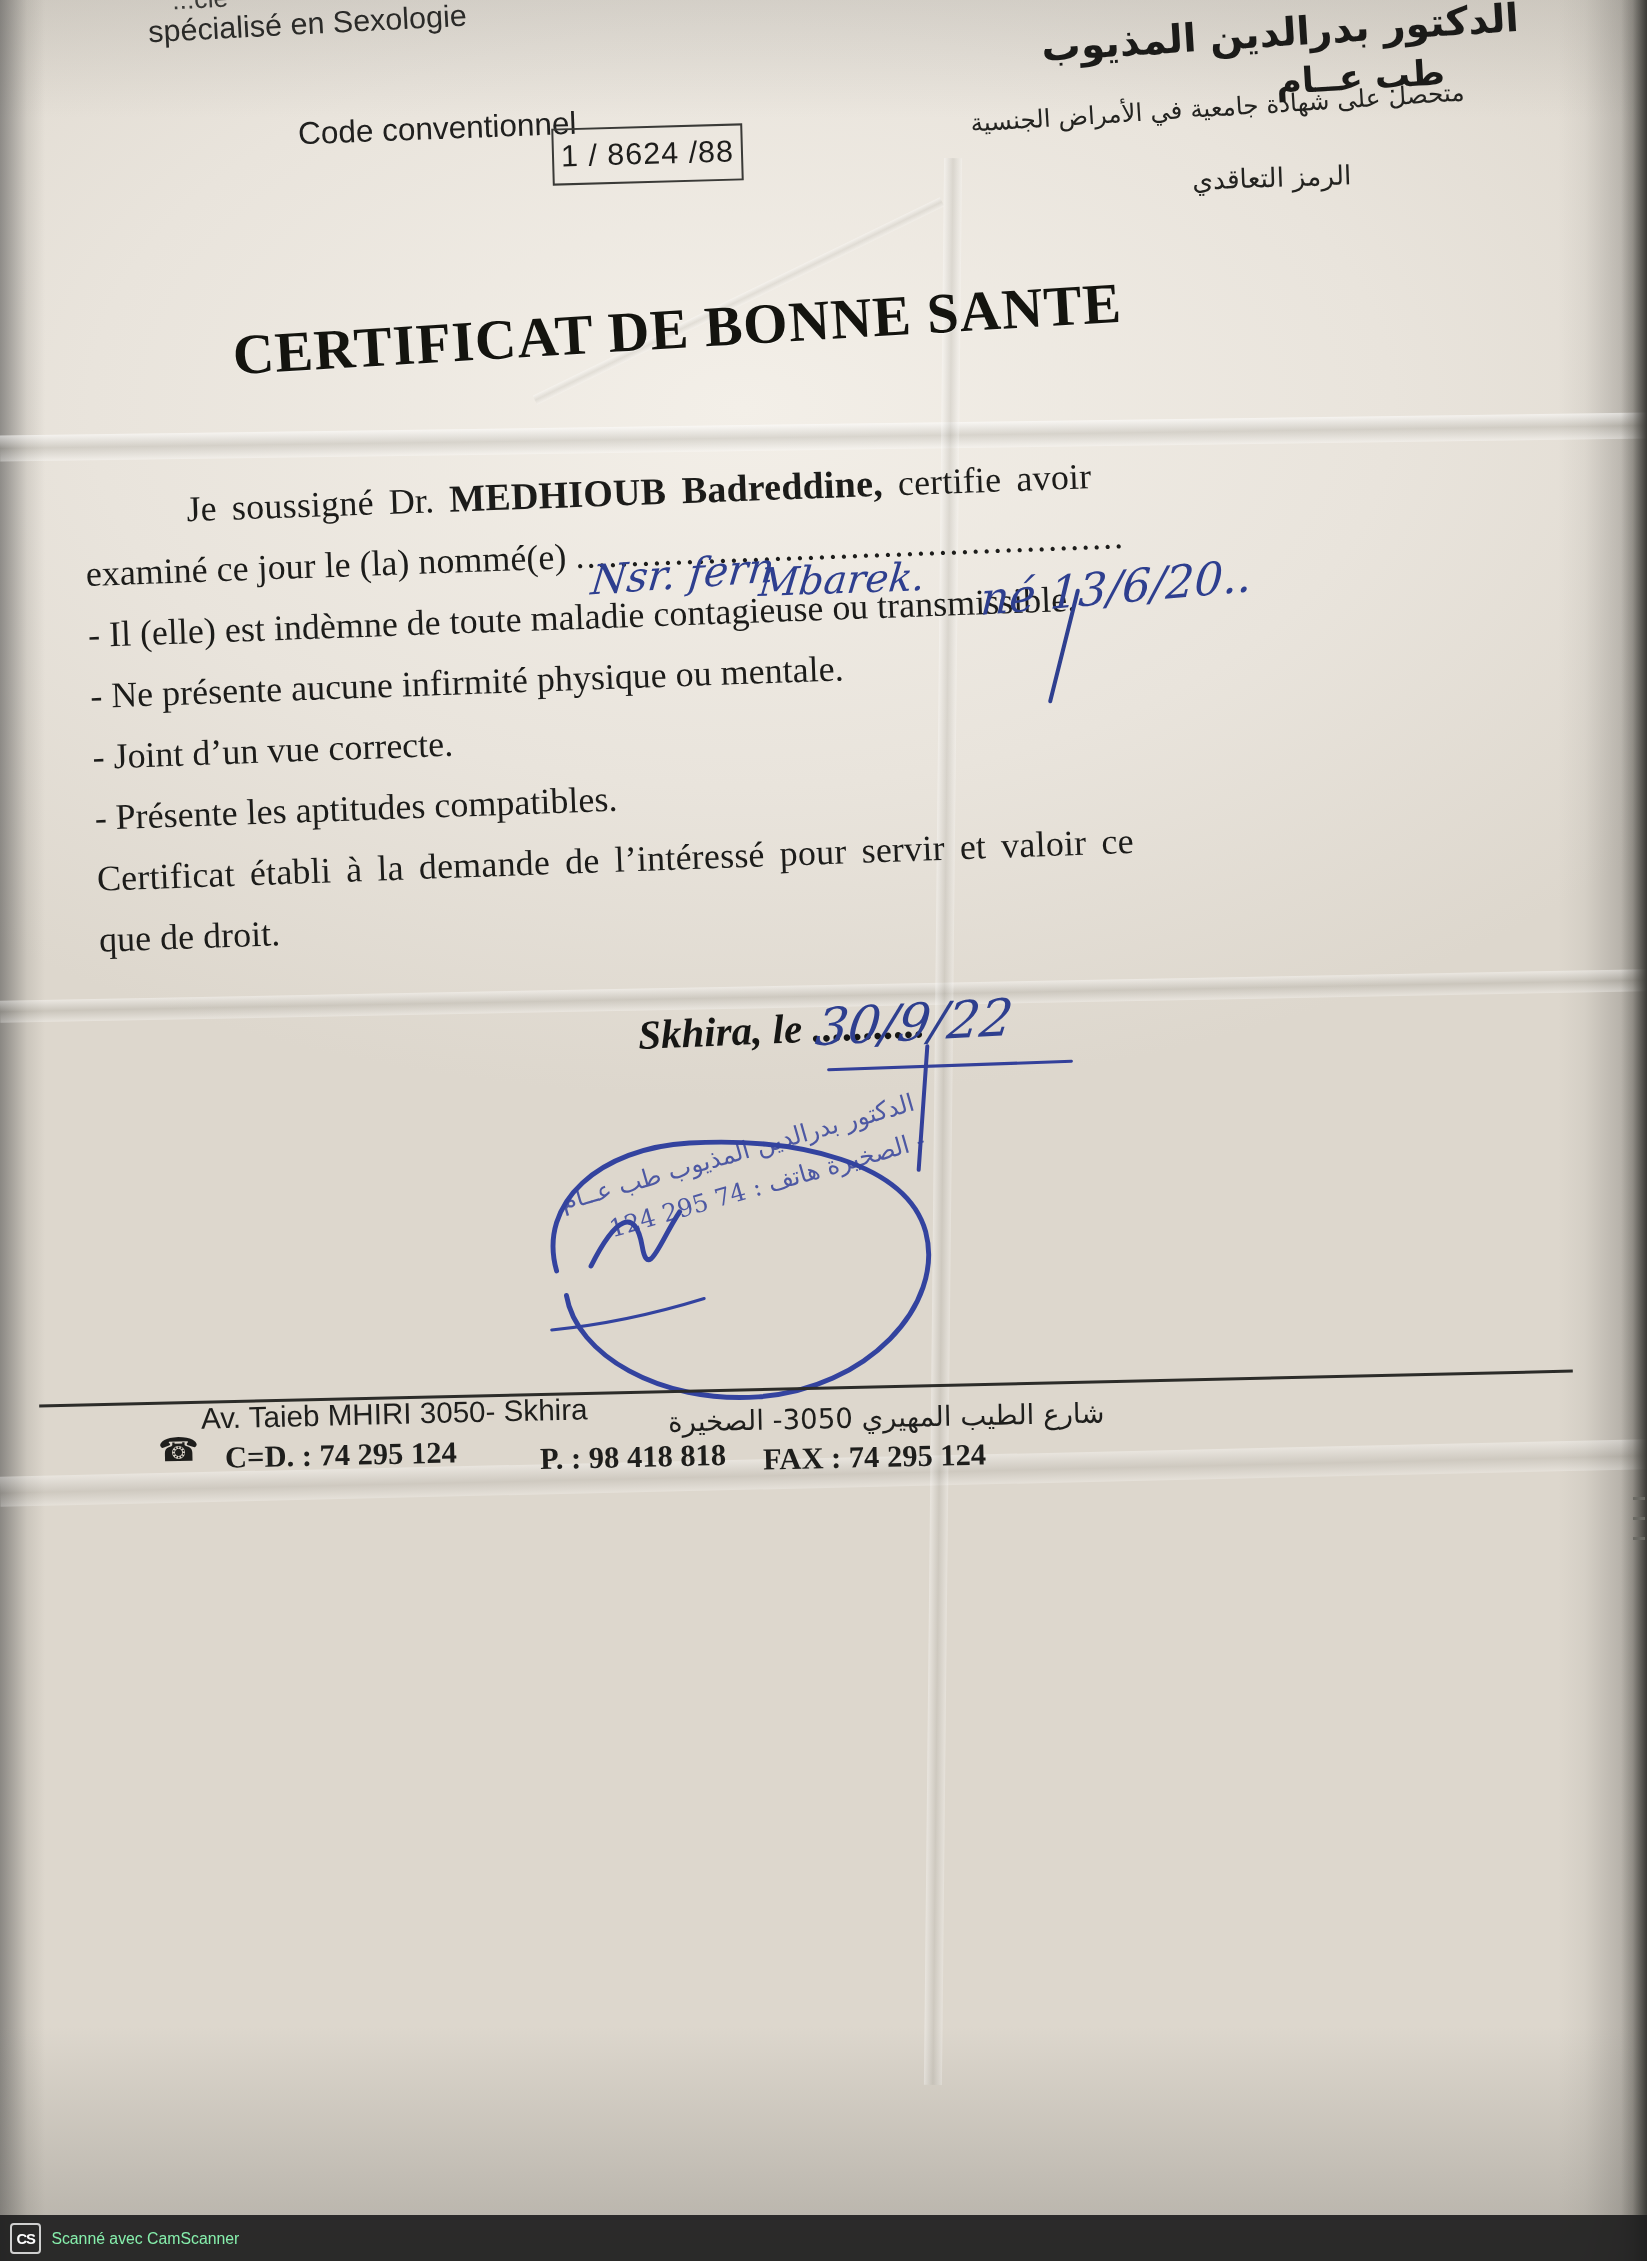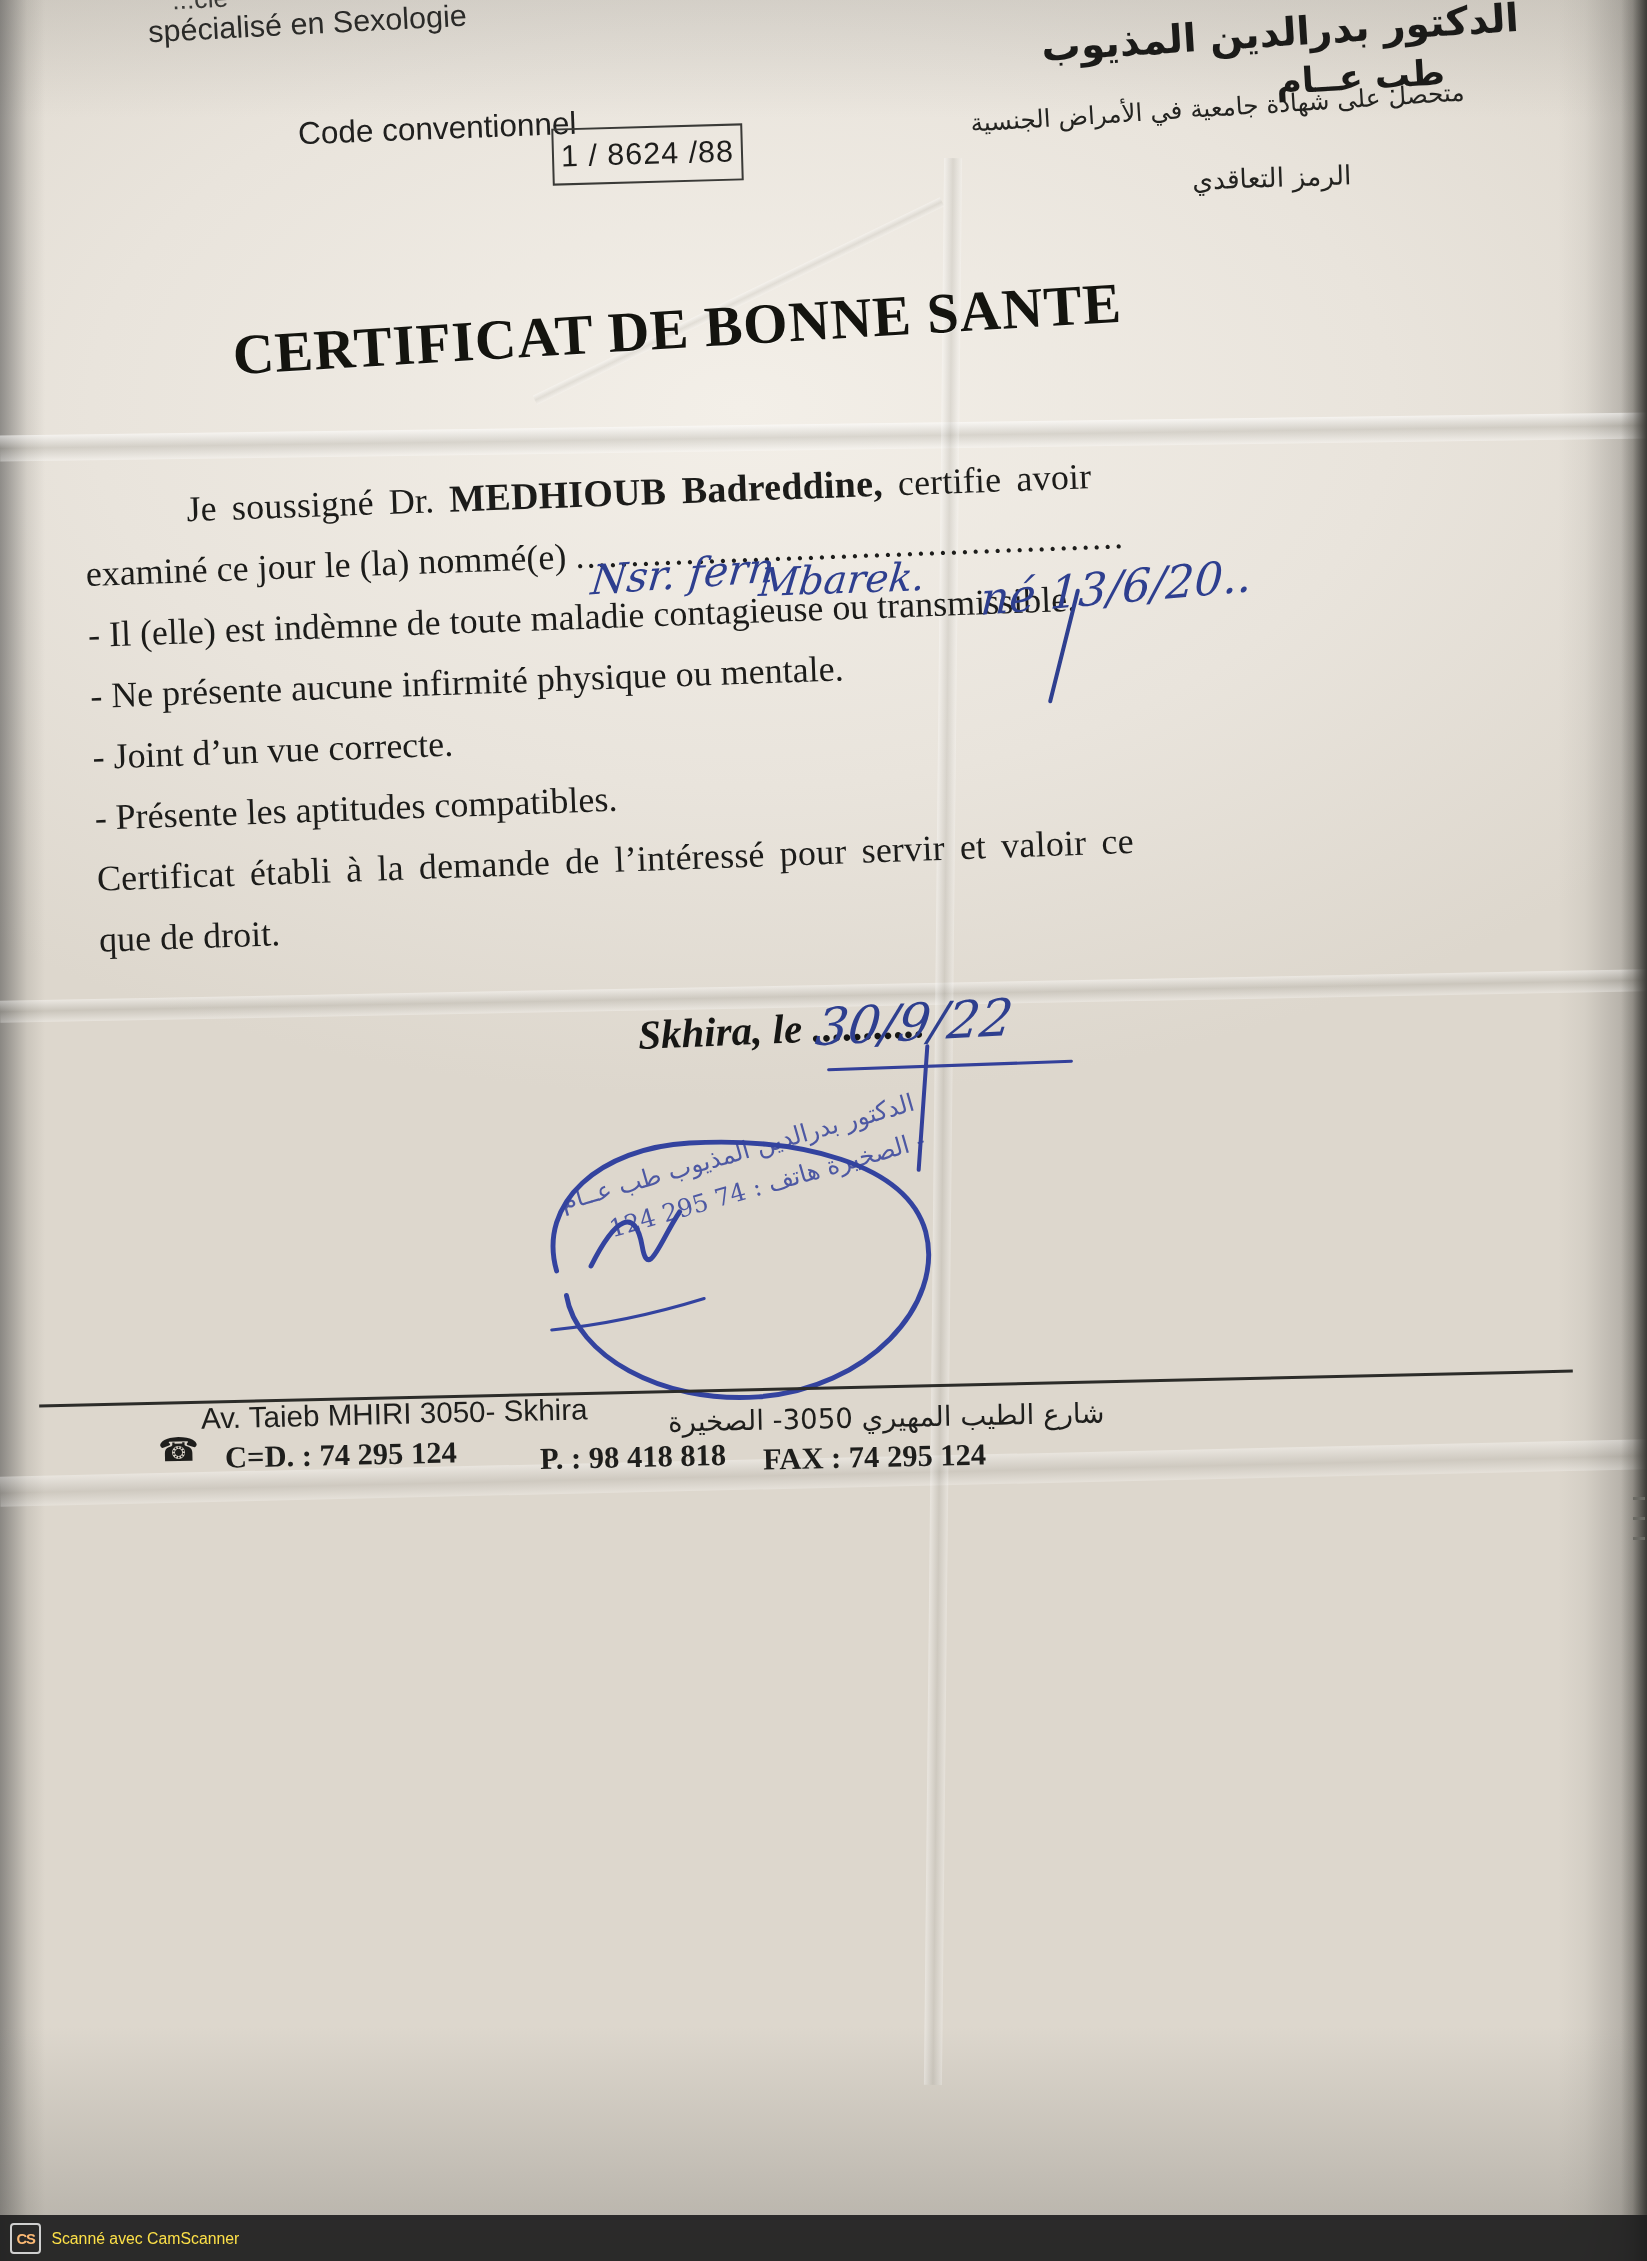--- a/index.html
+++ b/index.html
@@ -289,31 +289,31 @@
     display: flex;
     align-items: center;
     gap: 9.9px;
     padding-left: 9.9px;
     box-sizing: border-box;
   }
   .cs-logo {
     width: 27.6px; height: 27.6px;
     border: 2px solid #cfcfcf;
     border-radius: 3.9px;
-    color: #fdba74;
+    color: #ffffff;
     font-family: "Liberation Sans", sans-serif;
     font-size: 14.8px;
     font-weight: bold;
     display: flex;
     align-items: center;
     justify-content: center;
     letter-spacing: -1px;
   }
   .cs-text {
-    color: #fde047;
+    color: #86efac;
     font-family: "Liberation Sans", sans-serif;
     font-size: 15.8px;
   }
 
   
   .edge-strip {
     position: absolute;
     right: 0; top: 0; bottom: 0; width: 25.6px;
     background: linear-gradient(270deg, #3b3a36 0%, rgba(90,88,82,0.35) 55%, rgba(255,255,255,0) 100%);
   }

